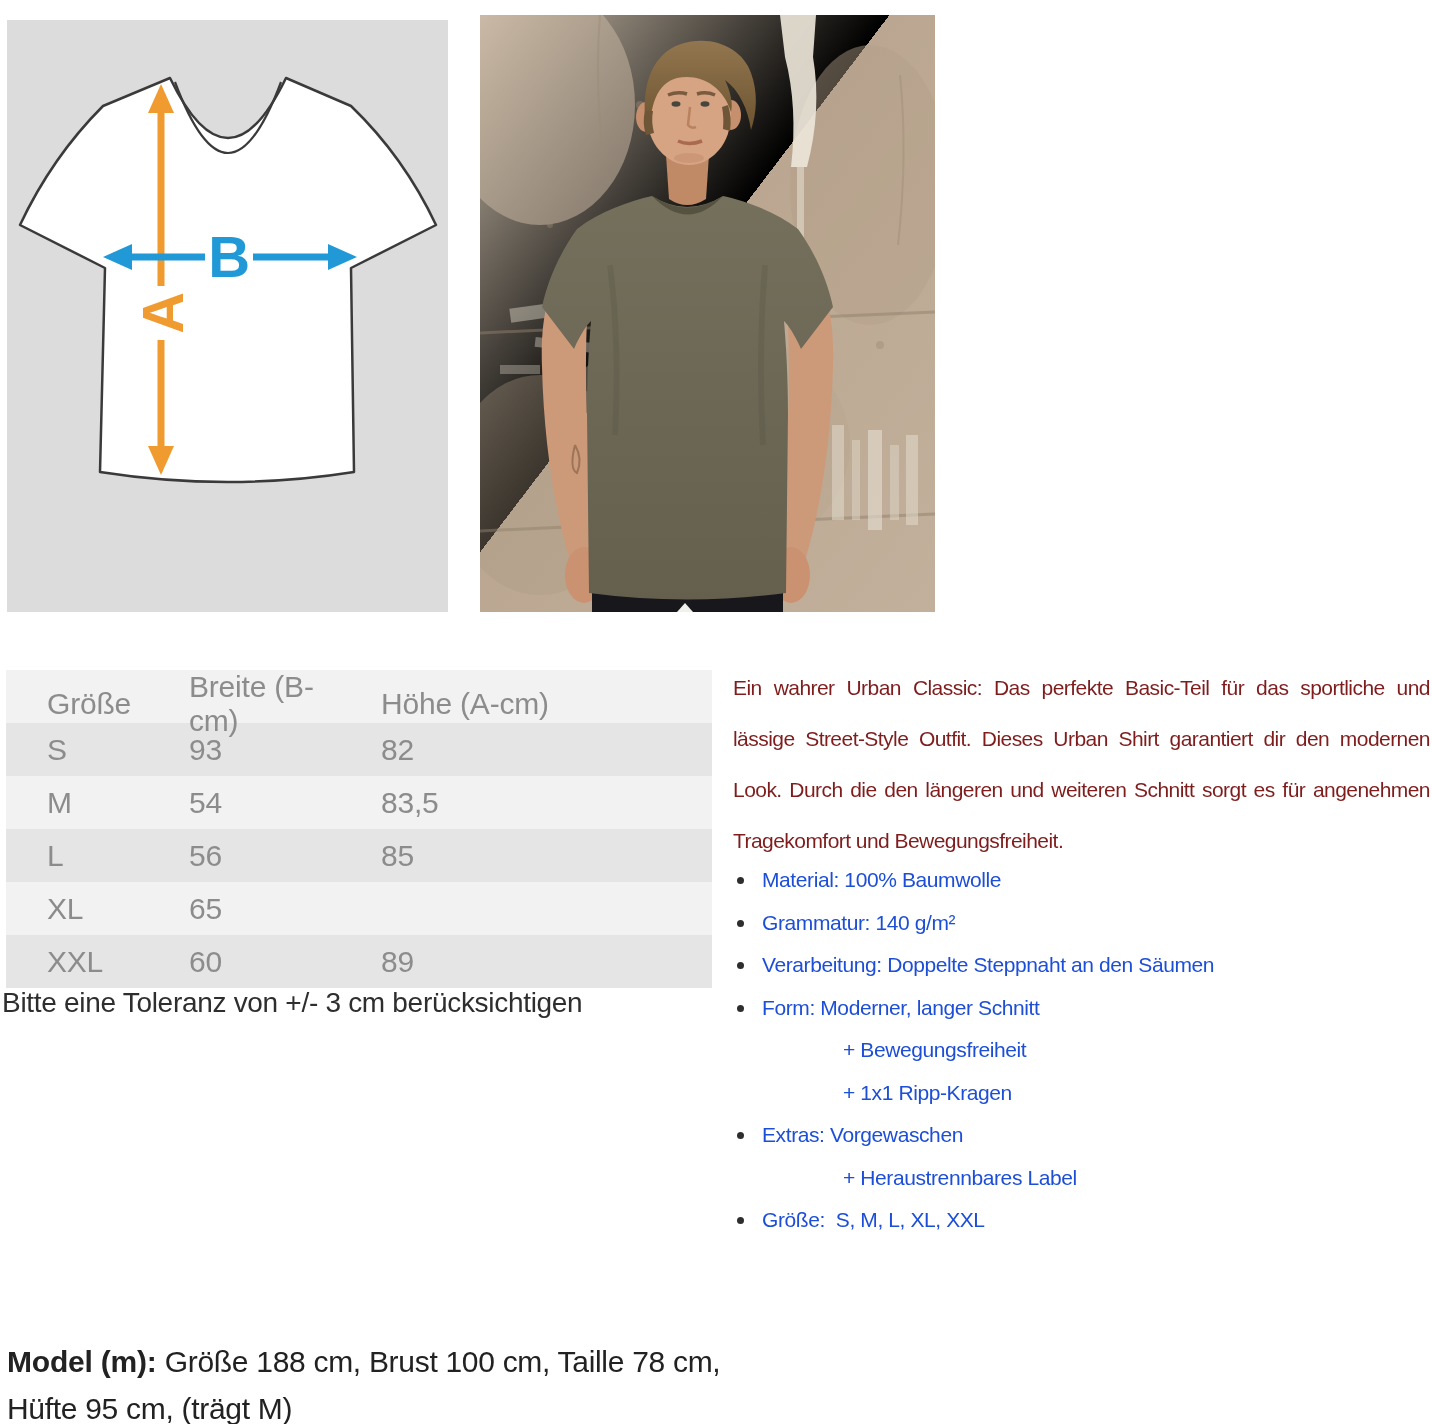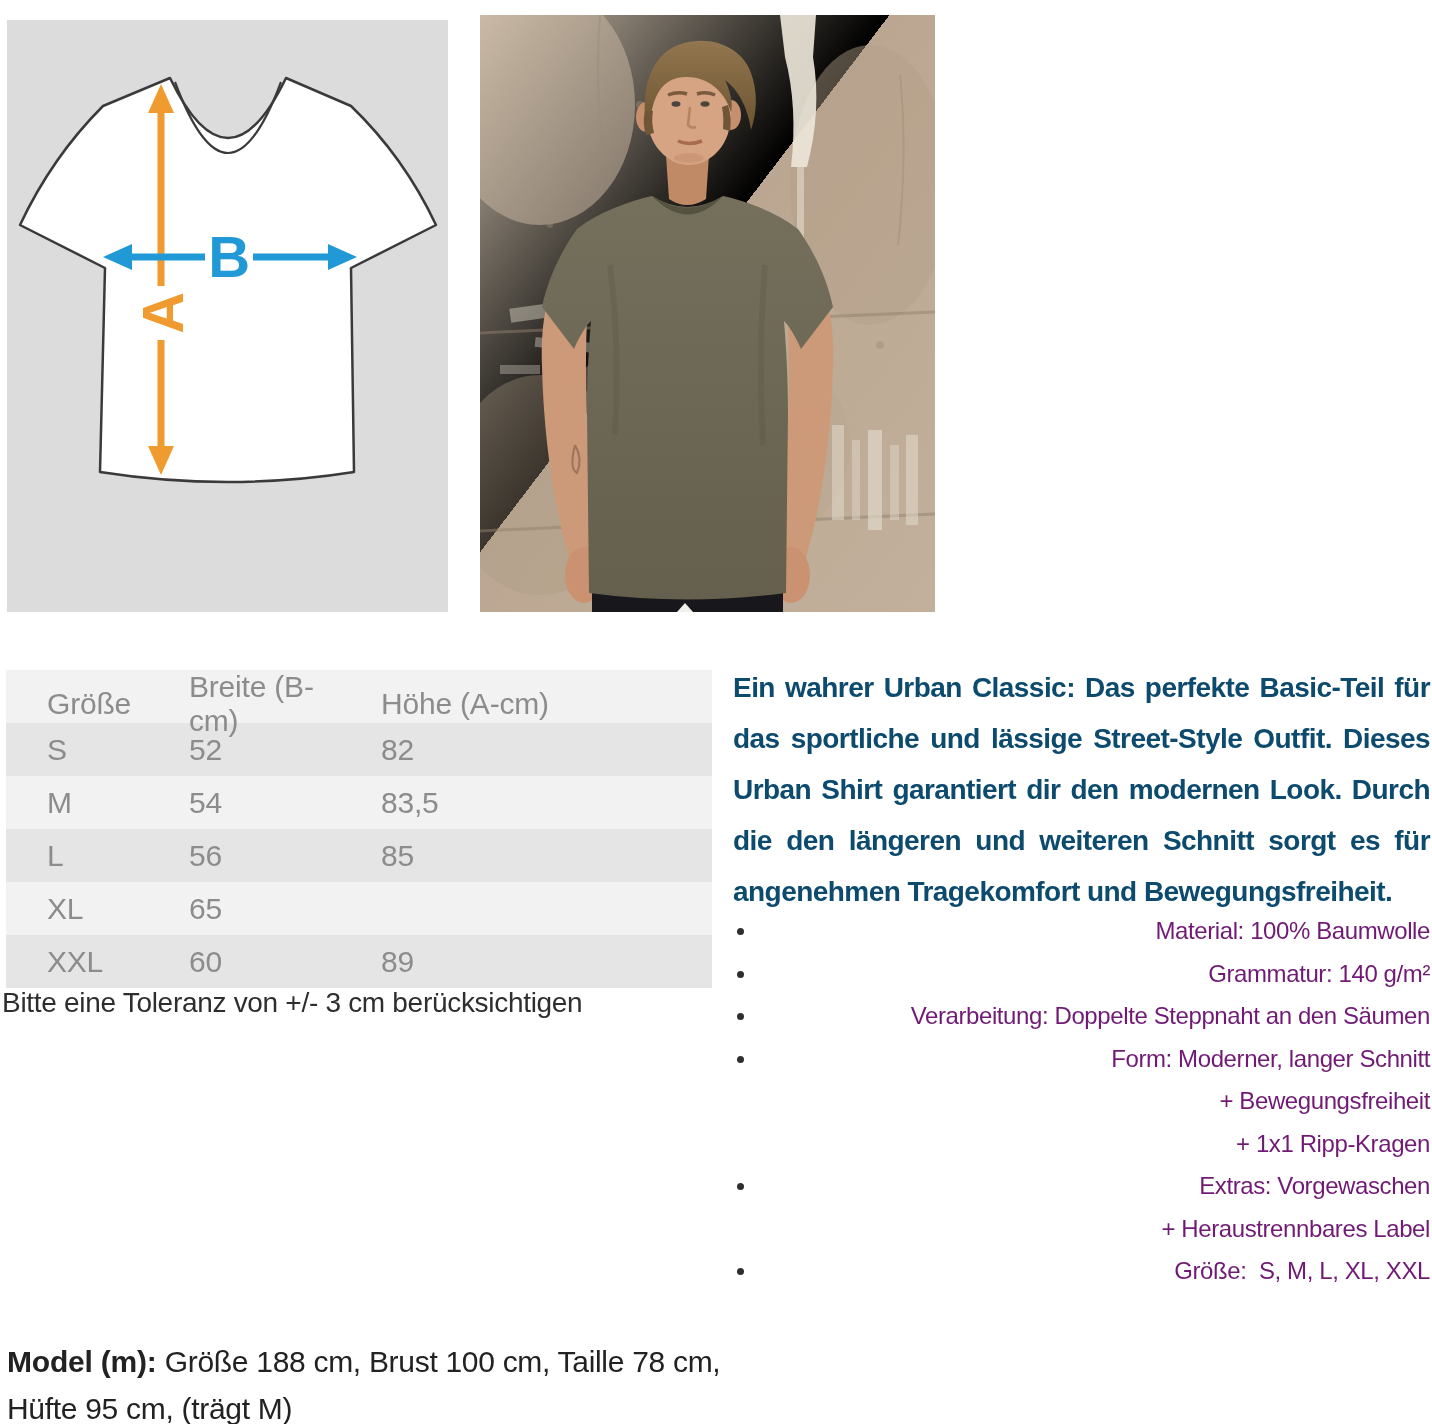--- a/index.html
+++ b/index.html
@@ -21,25 +21,25 @@
   .t-row > div:nth-child(1){ padding-left:41px; }
   .t-row > div:nth-child(2){ padding-left:43px; }
   .t-row > div:nth-child(3){ padding-left:45px; }
   .t-head { background:#f2f2f2; }
   .t-light { background:#f2f2f2; }
   .t-dark { background:#e5e5e5; }
   
   .tolerance { position:absolute; left:2px; top:987px; font-size:28px; color:#2e2e2e; }
   
   .right-col { position:absolute; left:733px; top:662px; width:697px; }
-  .desc-par { font-size:28px; line-height:51px; text-align:justify; letter-spacing:-0.55px; color:#0c4a6e;font-weight:bold; }
+  .desc-par { font-size:21px; line-height:51px; text-align:justify; letter-spacing:-0.55px; color:#7f1d1d; }
   .bullets { list-style:none; margin-top:-7px; }
   .bullets li {
-    position:relative; font-size:24px; line-height:42.5px;
-    padding-left:29px; color:#701a75; white-space:pre-wrap; letter-spacing:-0.4px;text-align:right;
+    position:relative; font-size:21px; line-height:42.5px;
+    padding-left:29px; color:#1d4ed8; white-space:pre-wrap; letter-spacing:-0.4px;
   }
   .bullets li::before {
     content:""; position:absolute; left:4px; top:18px;
     width:7px; height:7px; border-radius:50%; background:#2e2e2e;
   }
   .bullets li.indent { padding-left:110px; }
   .bullets li.indent::before { content:none; }
   
   .model-info { position:absolute; left:7px; top:1338px; width:724px; font-size:30px; line-height:47px; color:#222; }
   .model-info .b { font-weight:bold; letter-spacing:-0.2px; }
@@ -160,21 +160,21 @@
 </div>
 
 <div class="size-table">
   <div class="t-row t-head">
     <div>Größe</div>
     <div>Breite (B-cm)</div>
     <div>Höhe (A-cm)</div>
   </div>
   <div class="t-row t-dark">
     <div>S</div>
-    <div>52</div>
+    <div>93</div>
     <div>82</div>
   </div>
   <div class="t-row t-light">
     <div>M</div>
     <div>54</div>
     <div>83,5</div>
   </div>
   <div class="t-row t-dark">
     <div>L</div>
     <div>56</div>

